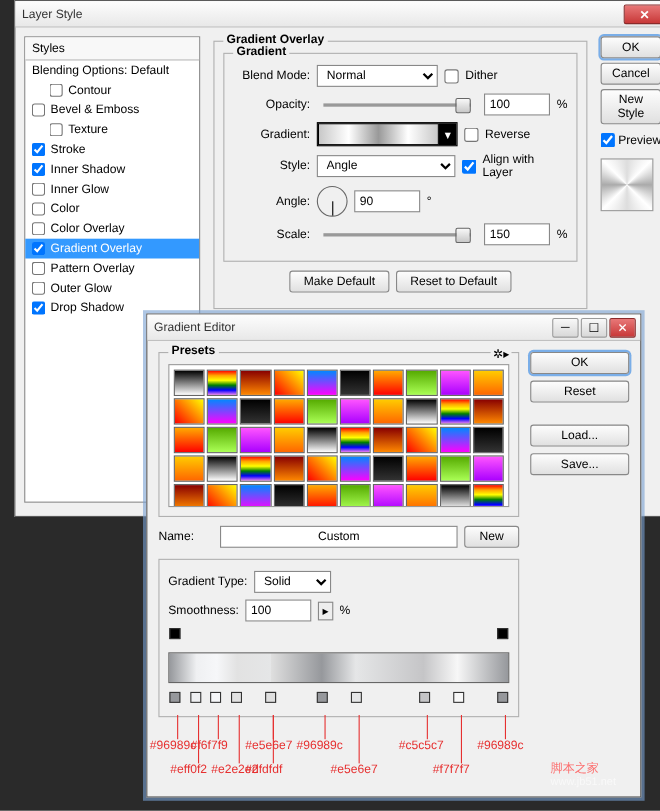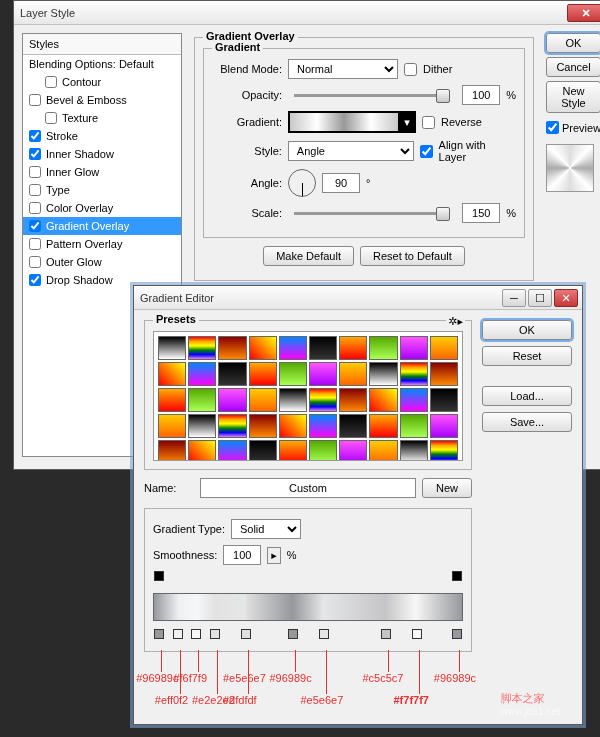--- a/index.html
+++ b/index.html
@@ -20,21 +20,21 @@
 .srow input{width:12px;height:12px}
 .srow.sel{background:#3399ff;color:#fff}
 .mid{flex:1;padding:4px}
 .fs{border:1px solid #b0b0b0;padding:10px 8px 8px;margin-bottom:6px;position:relative}
 .fs>.lg{position:absolute;top:-8px;left:8px;background:#f0f0f0;padding:0 3px;font-weight:bold}
 .frow{display:flex;align-items:center;margin-bottom:6px;gap:6px}
 .frow .lbl{width:70px;text-align:right}
 select,input[type=text]{border:1px solid #888;background:#fff;padding:1px 4px;height:20px}
 .slider{flex:1;height:3px;background:#999;position:relative;margin:0 6px}
 .slider::after{content:"";position:absolute;right:0;top:-5px;width:12px;height:12px;background:linear-gradient(#f8f8f8,#c8c8c8);border:1px solid #666;border-radius:2px}
-.num{width:38px;text-align:center}
+.num{width:60px;text-align:left}
 .btn{background:linear-gradient(#fdfdfd,#e0e0e0);border:1px solid #888;border-radius:3px;padding:3px 12px;cursor:pointer;min-width:80px;text-align:center}
 .btn.pri{box-shadow:0 0 0 2px #7aaee8}
 .right{width:55px;display:flex;flex-direction:column;gap:4px;align-items:stretch}
 .right .btn{min-width:0;padding:3px 4px}
 .grswatch{width:110px;height:20px;border:1px solid #000;background:linear-gradient(90deg,#c8c8c8,#fff 25%,#999 50%,#fff 75%,#c8c8c8)}
 .grswatch-wrap{display:flex;border:1px solid #000}
 .grarrow{width:16px;background:#000;color:#fff;display:flex;align-items:center;justify-content:center}
 .angle{width:28px;height:28px;border:1px solid #666;border-radius:50%;position:relative}
 .angle::after{content:"";position:absolute;left:50%;top:50%;width:1px;height:13px;background:#000;transform-origin:top;transform:rotate(0deg)}
 .metalthumb{width:48px;height:48px;border:1px solid #999;background:conic-gradient(#ddd,#fff,#aaa,#fff,#ddd,#fff,#aaa,#fff,#ddd)}
@@ -88,21 +88,21 @@
           <div class="srow">
             <input type="checkbox" checked="" style="">
             <span>Inner Shadow</span>
           </div>
           <div class="srow">
             <input type="checkbox" style="">
             <span>Inner Glow</span>
           </div>
           <div class="srow">
             <input type="checkbox" style="">
-            <span>Type</span>
+            <span>Color</span>
           </div>
           <div class="srow">
             <input type="checkbox" style="">
             <span>Color Overlay</span>
           </div>
           <div class="srow sel">
             <input type="checkbox" checked="" style="">
             <span>Gradient Overlay</span>
           </div>
           <div class="srow">
@@ -301,20 +301,20 @@
 <div id="callouts">
     <div class="callout" style="left: 136.2px; top: 672px;">#96989c<div class="ln" style="left: 25px; top: -22px; height: 22px;"></div></div>
     <div class="callout" style="left: 154.8px; top: 694px;">#eff0f2<div class="ln" style="left: 25px; top: -44px; height: 44px;"></div></div>
     <div class="callout" style="left: 173.4px; top: 672px;">#f6f7f9<div class="ln" style="left: 25px; top: -22px; height: 22px;"></div></div>
     <div class="callout" style="left: 192px; top: 694px;">#e2e2e2<div class="ln" style="left: 25px; top: -44px; height: 44px;"></div></div>
     <div class="callout" style="left: 223px; top: 672px;">#e5e6e7<div class="ln" style="left: 25px; top: -22px; height: 22px;"></div></div>
     <div class="callout" style="left: 223px; top: 694px;">#dfdfdf<div class="ln" style="left: 25px; top: -44px; height: 44px;"></div></div>
     <div class="callout" style="left: 269.5px; top: 672px;">#96989c<div class="ln" style="left: 25px; top: -22px; height: 22px;"></div></div>
     <div class="callout" style="left: 300.5px; top: 694px;">#e5e6e7<div class="ln" style="left: 25px; top: -44px; height: 44px;"></div></div>
     <div class="callout" style="left: 362.5px; top: 672px;">#c5c5c7<div class="ln" style="left: 25px; top: -22px; height: 22px;"></div></div>
-    <div class="callout" style="left: 393.5px; top: 694px; font-weight: bold;">#f7f7f7<div class="ln" style="left: 25px; top: -44px; height: 44px;"></div></div>
+    <div class="callout" style="left: 393.5px; top: 694px;">#f7f7f7<div class="ln" style="left: 25px; top: -44px; height: 44px;"></div></div>
     <div class="callout" style="left: 433.8px; top: 672px;">#96989c<div class="ln" style="left: 25px; top: -22px; height: 22px;"></div></div>
   </div>
 
 <div class="watermark">
   <div>脚本之家</div>
   <div class="url">www.jb51.net</div>
 </div>
 
 </body></html>

